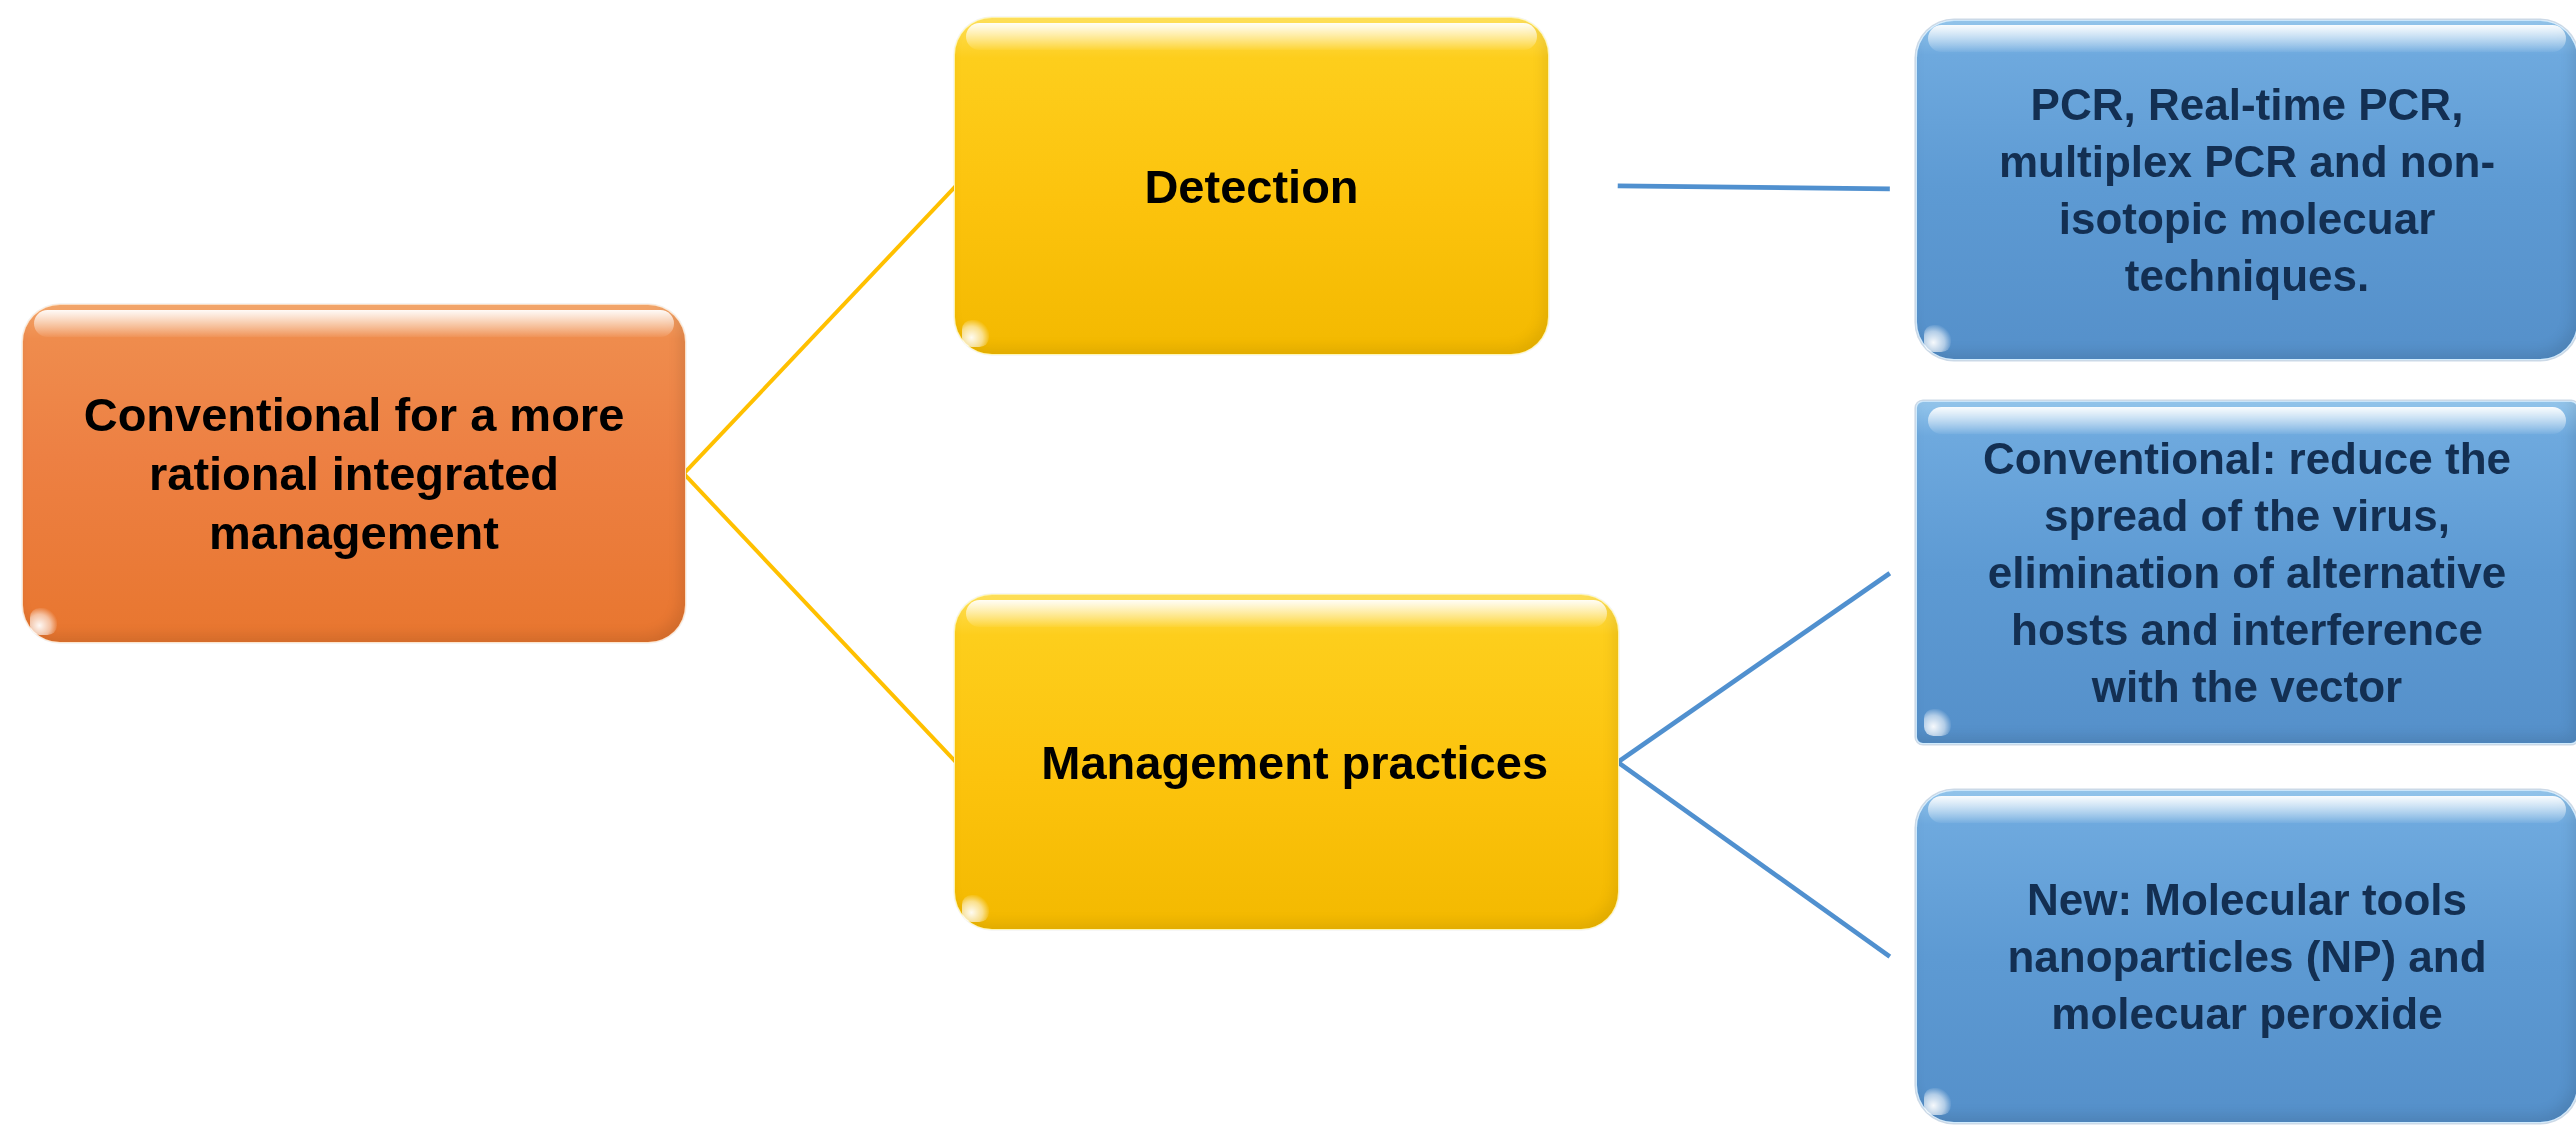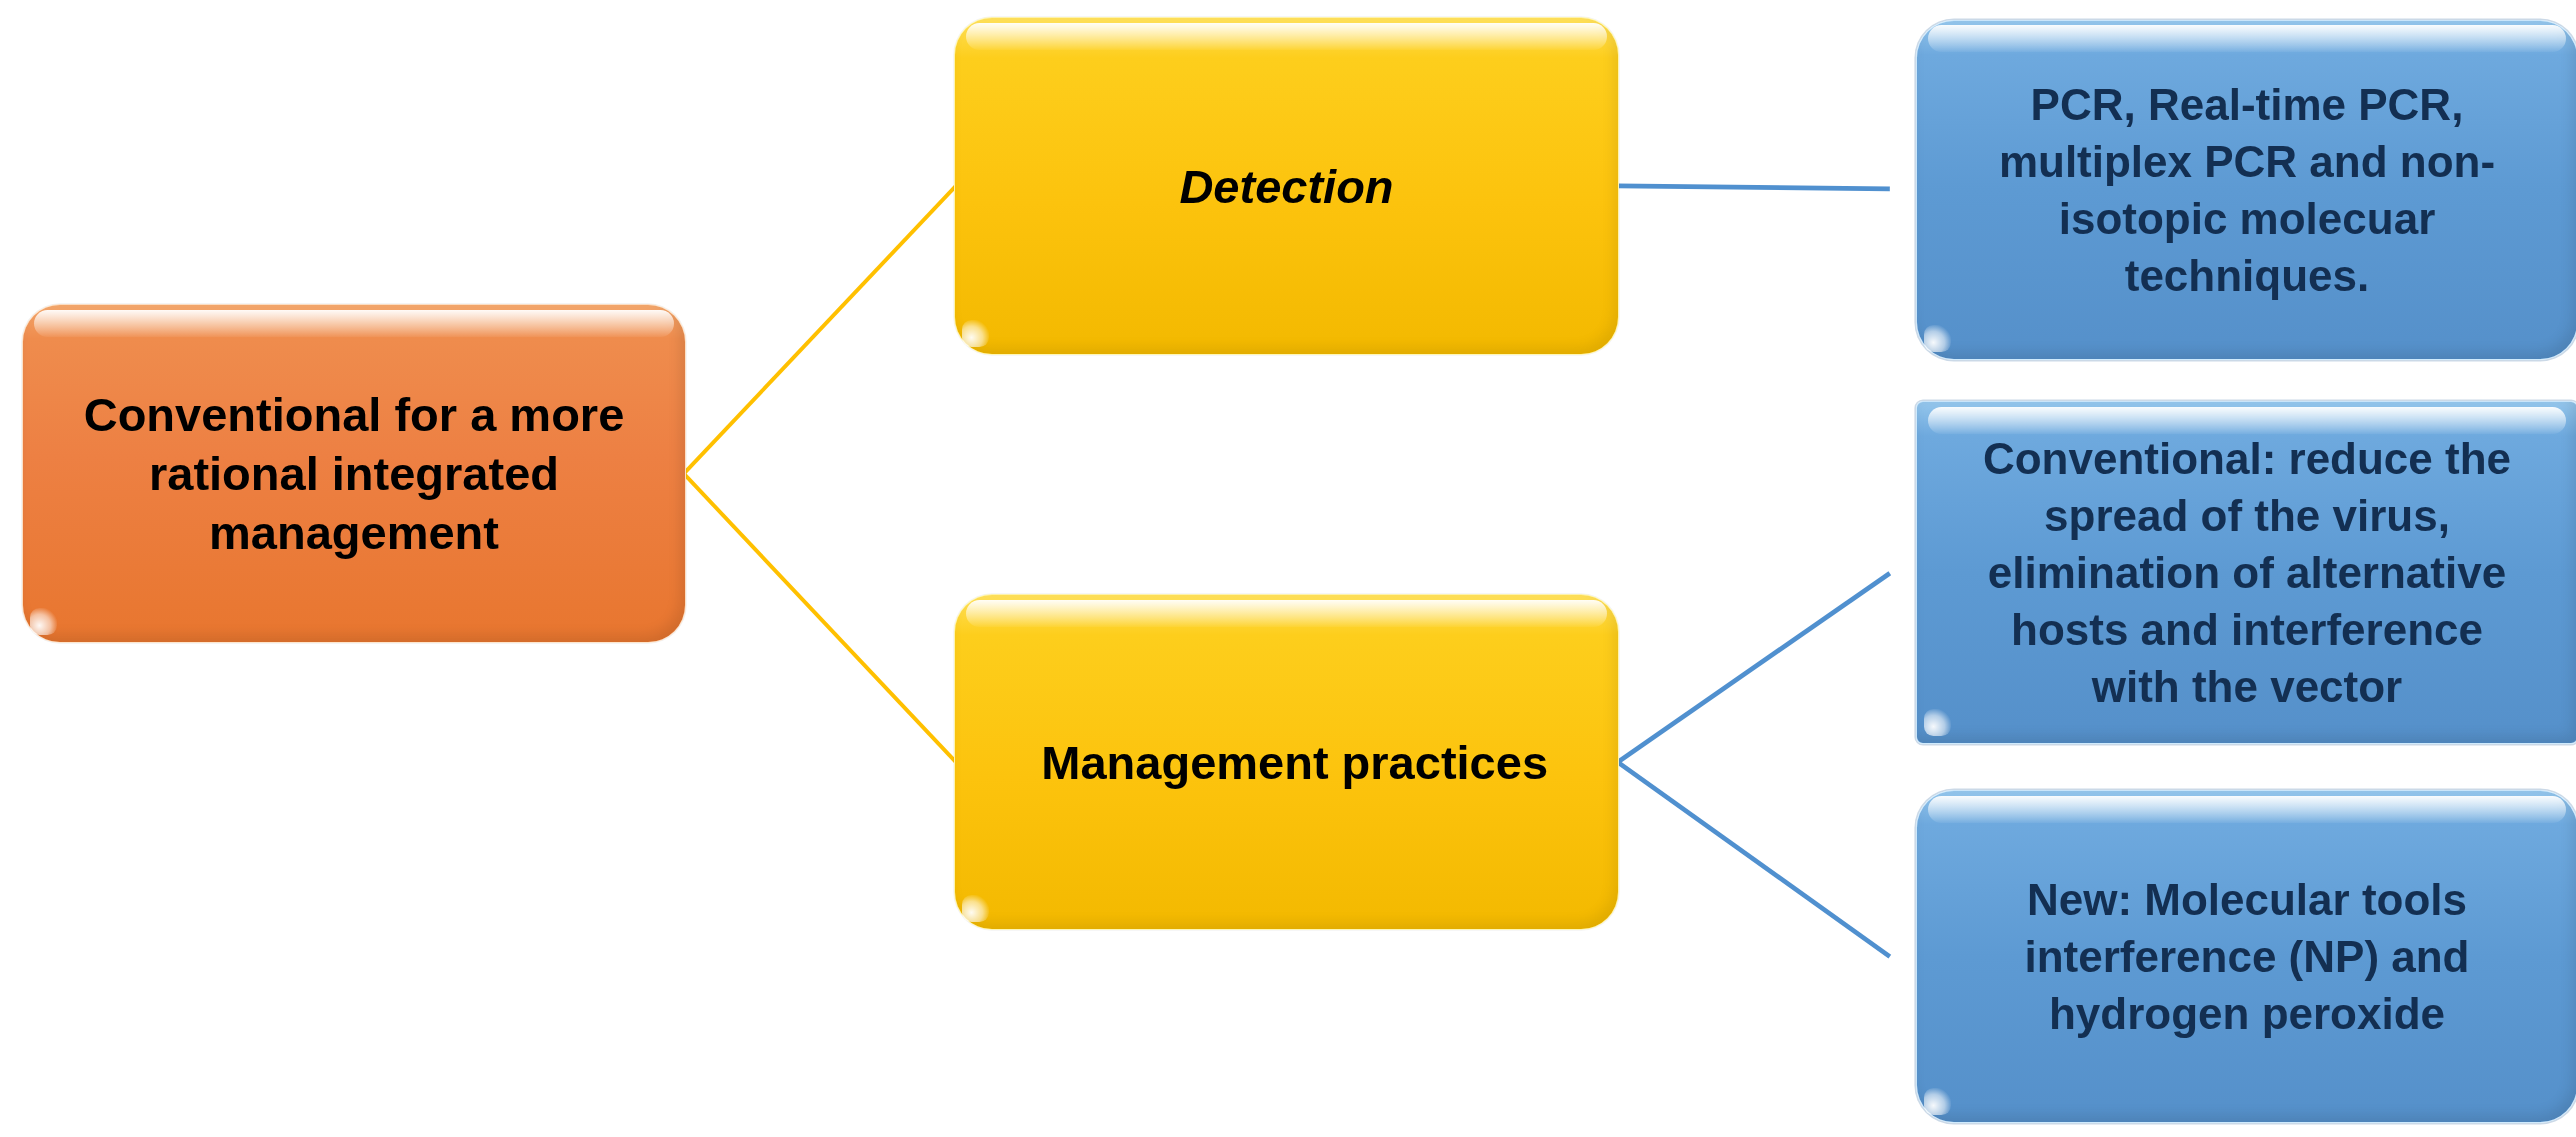--- a/index.html
+++ b/index.html
@@ -69,21 +69,21 @@
   
   .node.branch {
     background: linear-gradient(180deg, #ffe05a 0%, #fdce1c 12%, #fcc30d 55%, #f3b900 100%);
     border: 1.6px solid rgba(255, 250, 190, 0.9);
     box-shadow: inset -4.7px -6.3px 12.5px rgba(0,0,0,0.08), 0 0 0 0.8px rgba(0,0,0,0.05);
     color: #000000;
     font-size: 47px;
     line-height: 59px;
     padding: 0 15.7px;
   }
-  .node.branch.detection { left: 954px; top: 17px; width: 665px; height: 338px; font-style: italic; }
+  .node.branch.detection { left: 954px; top: 17px; width: 595px; height: 338px; }
   .node.branch.management { left: 954px; top: 594px; width: 665px; height: 336px; padding-left: 32px; }
 
   
   .node.leaf {
     background: linear-gradient(180deg, #94c6ec 0%, #6ea9de 10%, #5d9ad3 50%, #5590ca 100%);
     border: 1.6px solid rgba(214, 238, 255, 0.9);
     box-shadow: inset -4.7px -6.3px 12.5px rgba(0,0,0,0.10), 0 0 0 1.6px rgba(70,120,170,0.28);
     color: #132f52;
     font-size: 44px;
     line-height: 57px;
@@ -133,17 +133,17 @@
 
   <div class="node leaf conventional">
     <span class="gloss"></span>
     <span class="corner-shine"></span>
     <span class="label">Conventional: reduce the spread of the virus, elimination of alternative hosts and interference with the vector</span>
   </div>
 
   <div class="node leaf new-methods">
     <span class="gloss"></span>
     <span class="corner-shine"></span>
-    <span class="label">New: Molecular tools interference (NP) and hydrogen peroxide</span>
+    <span class="label">New: Molecular tools nanoparticles (NP) and molecuar peroxide</span>
   </div>
 
 </div>
 
 
 </body></html>

